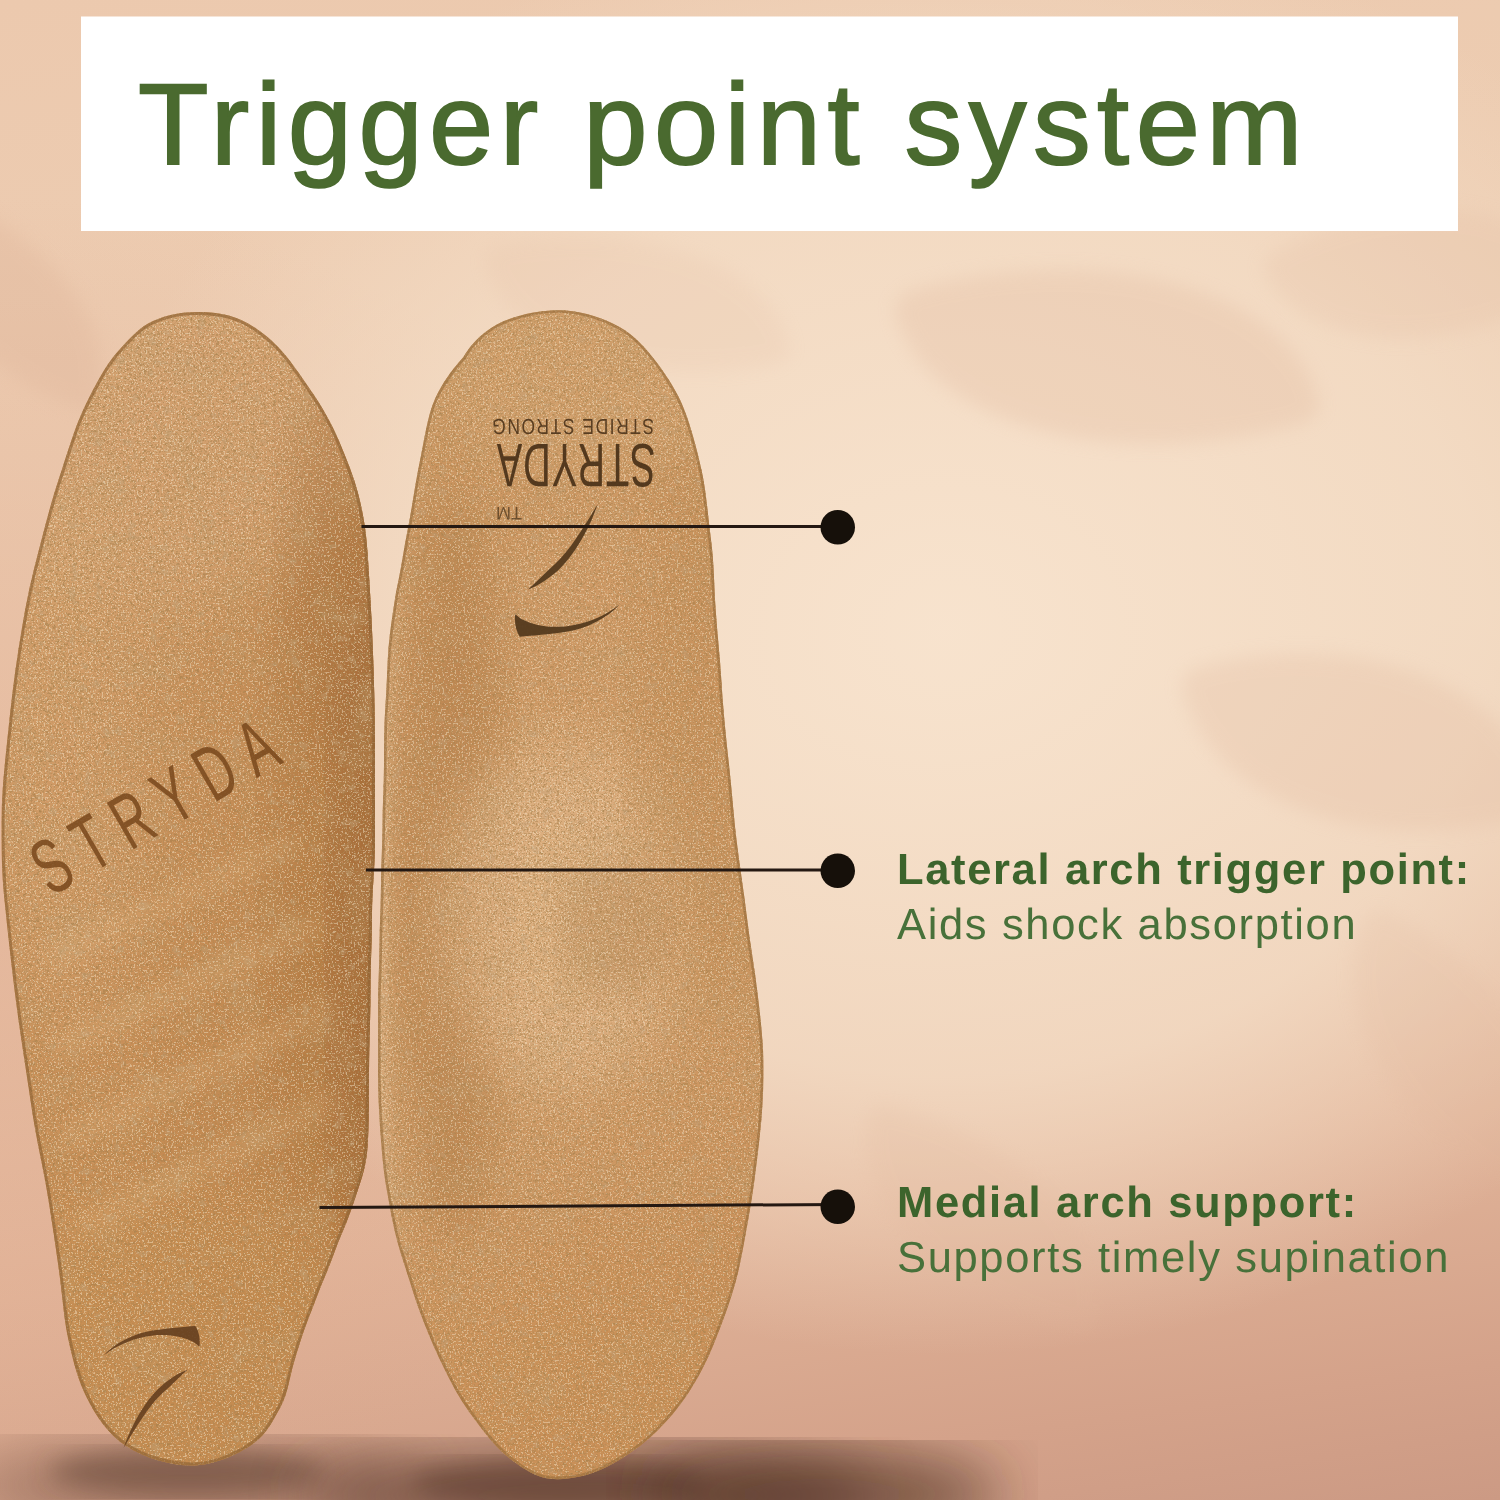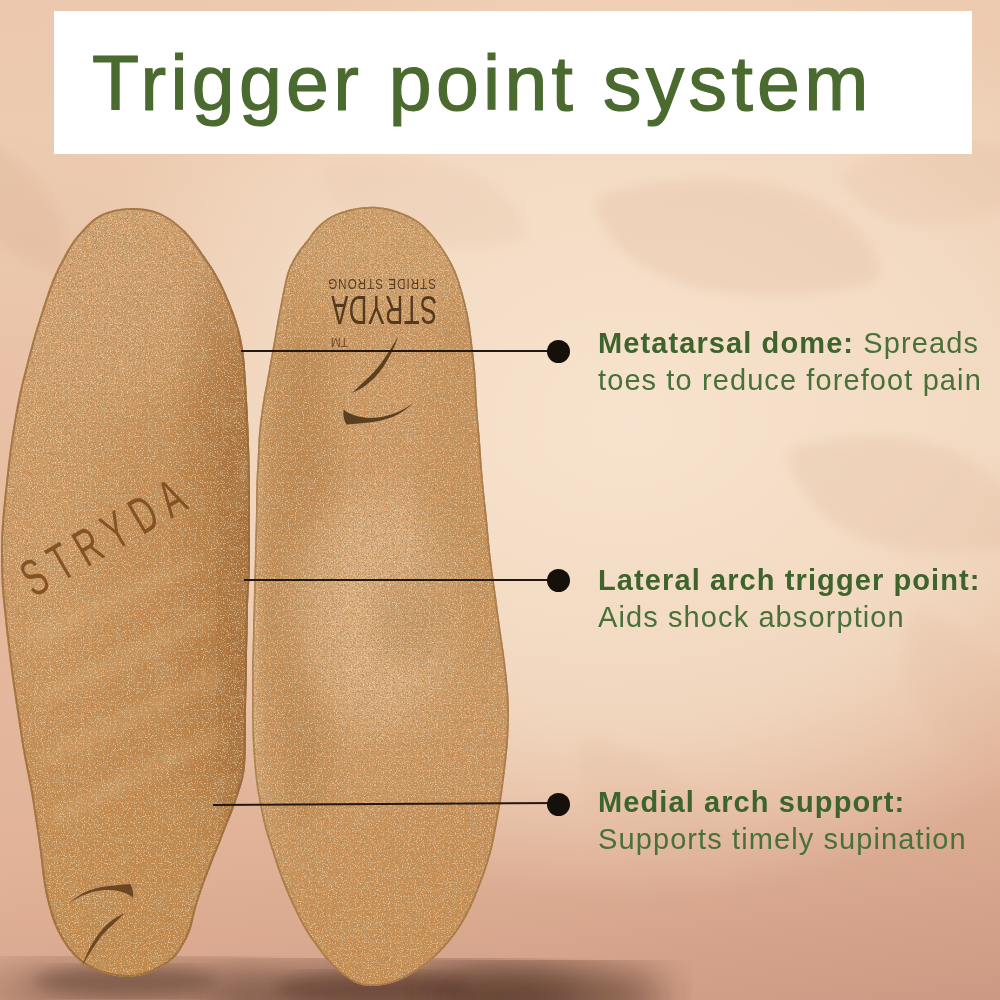--- a/index.html
+++ b/index.html
@@ -146,16 +146,15 @@
   <div class="banner"></div>
   <div class="title">Trigger point system</div>
 
   <div class="callout-line" style="left:241px;top:349.6px;width:319px;"></div>
   <div class="callout-line" style="left:244px;top:579.2px;width:316px;"></div>
   <div class="callout-line" style="left:213px;top:803.4px;width:347px;transform:rotate(-0.35deg);"></div>
   <div class="dot" style="left:547px;top:339.5px;"></div>
   <div class="dot" style="left:547px;top:568.5px;"></div>
   <div class="dot" style="left:547px;top:792.5px;"></div>
 
-  <div class="ctext" style="top:325px;"><b>Metatarsal dome:</b> Spreads<br>toes to reduce forefoot pain</div>
   <div class="ctext" style="top:784px;"><b>Medial arch support:</b><br>Supports timely supination</div>
   <div class="ctext" style="top:562px;"><b>Lateral arch trigger point:</b><br>Aids shock absorption</div>
 </div>
 
 </body></html>

